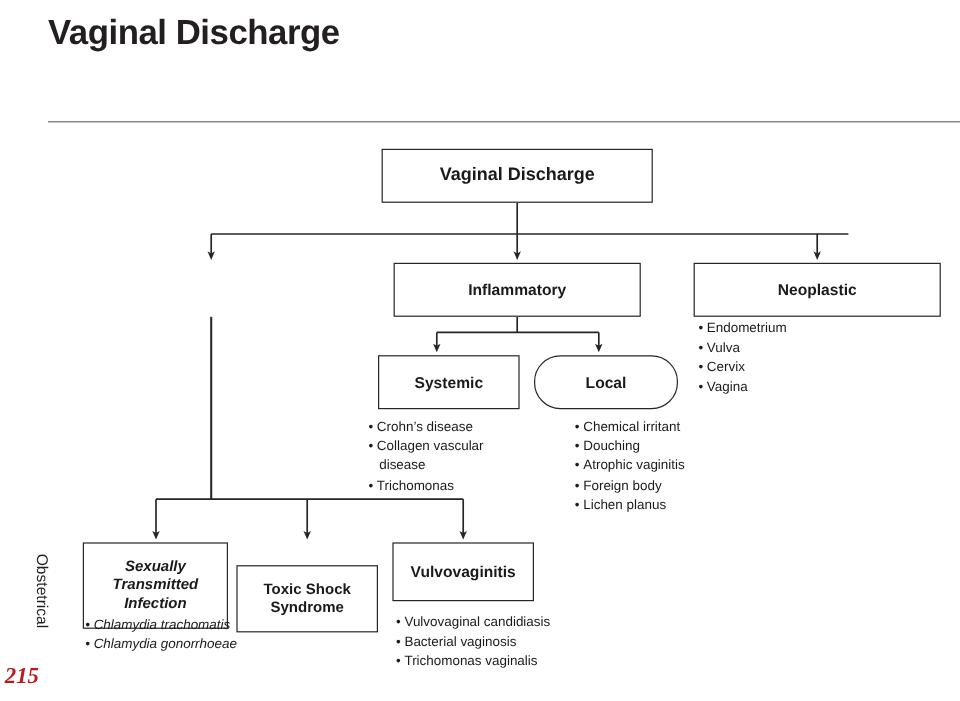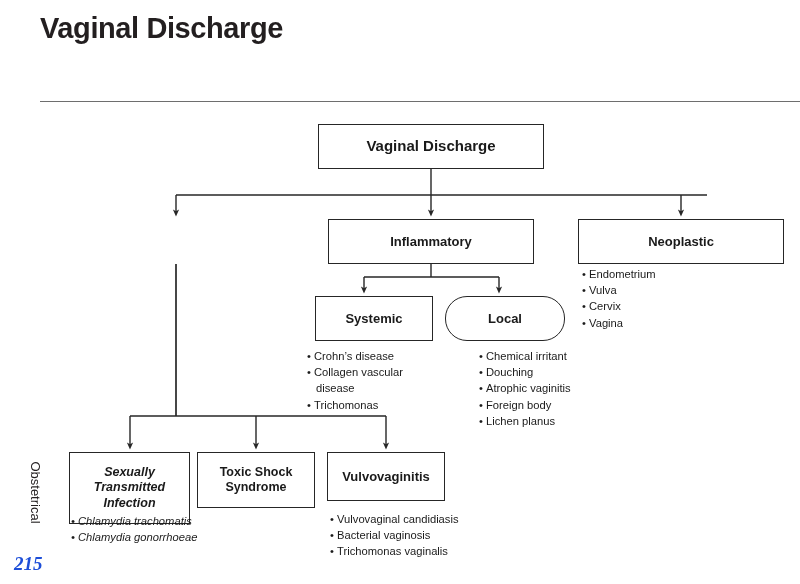--- a/index.html
+++ b/index.html
@@ -48,27 +48,27 @@
     width: 110px;
     text-align: center;
     font-size: 13px;
     color: #231f20;
     transform: rotate(90deg);
     transform-origin: center center;
     white-space: nowrap;
   }
   .page-number {
     position: absolute;
-    left: 14px;
+    left: 4px;
     top: 553px;
     font-family: "Liberation Serif", serif;
     font-size: 19px;
     font-weight: bold;
     font-style: italic;
-    color: #1d4ed8;
+    color: #b91c1c;
   }
 
   
   .node {
     position: absolute;
     box-sizing: border-box;
     border: 1.3px solid #262626;
     background: #ffffff;
     display: flex;
     align-items: center;
@@ -80,21 +80,21 @@
   }
   .node span { display: block; }
 
   .node-root      { left: 318px; top: 124px; width: 226px; height: 45px; font-size: 15px; }
   .node-infect    { left: 72px;  top: 219px; width: 207px; height: 45px; font-size: 13px; }
   .node-inflam    { left: 328px; top: 219px; width: 206px; height: 45px; font-size: 13px; }
   .node-neo       { left: 578px; top: 219px; width: 206px; height: 45px; font-size: 13px; text-align: right; }
   .node-systemic  { left: 315px; top: 296px; width: 118px; height: 45px; font-size: 13px; }
   .node-local     { left: 445px; top: 296px; width: 120px; height: 45px; font-size: 13px; border-radius: 22px; }
   .node-sti       { left: 69px;  top: 452px; width: 121px; height: 72px; font-size: 12.5px; font-style: italic; }
-  .node-tss       { left: 197px; top: 452px; width: 118px; height: 56px; font-size: 12.5px; }
+  .node-tss       { left: 197px; top: 471px; width: 118px; height: 56px; font-size: 12.5px; }
   .node-vv        { left: 327px; top: 452px; width: 118px; height: 49px; font-size: 13px; }
 
   
   .bullets {
     position: absolute;
     font-size: 11.2px;
     line-height: 16.2px;
     color: #1a1a1a;
   }
   .bullets .bullet {

